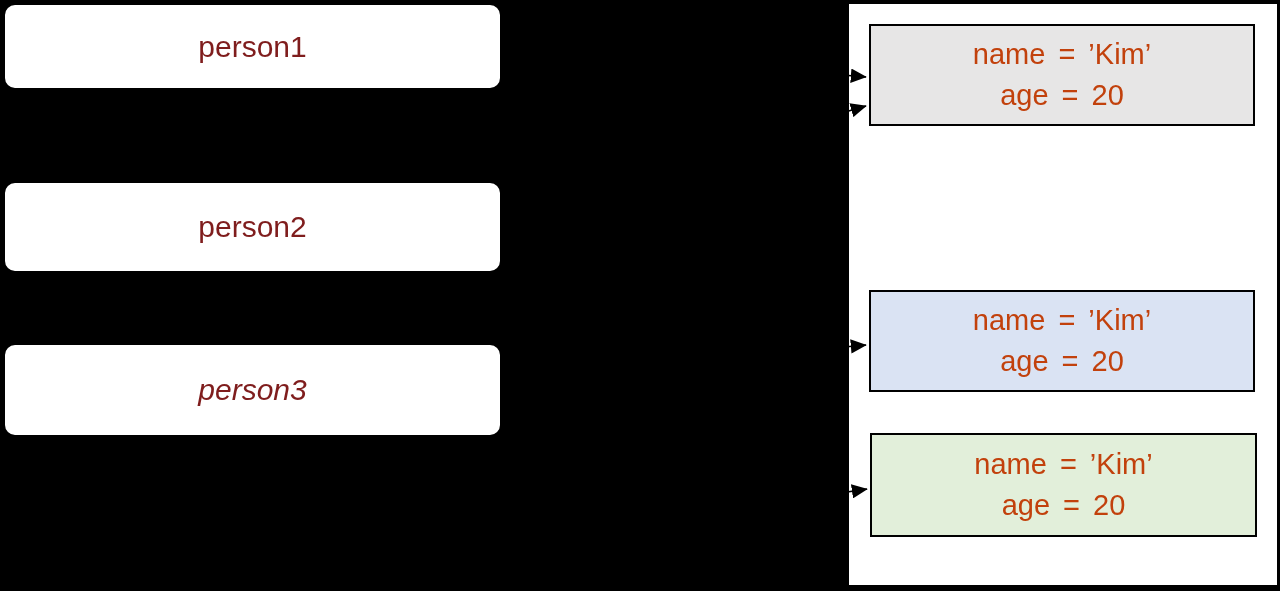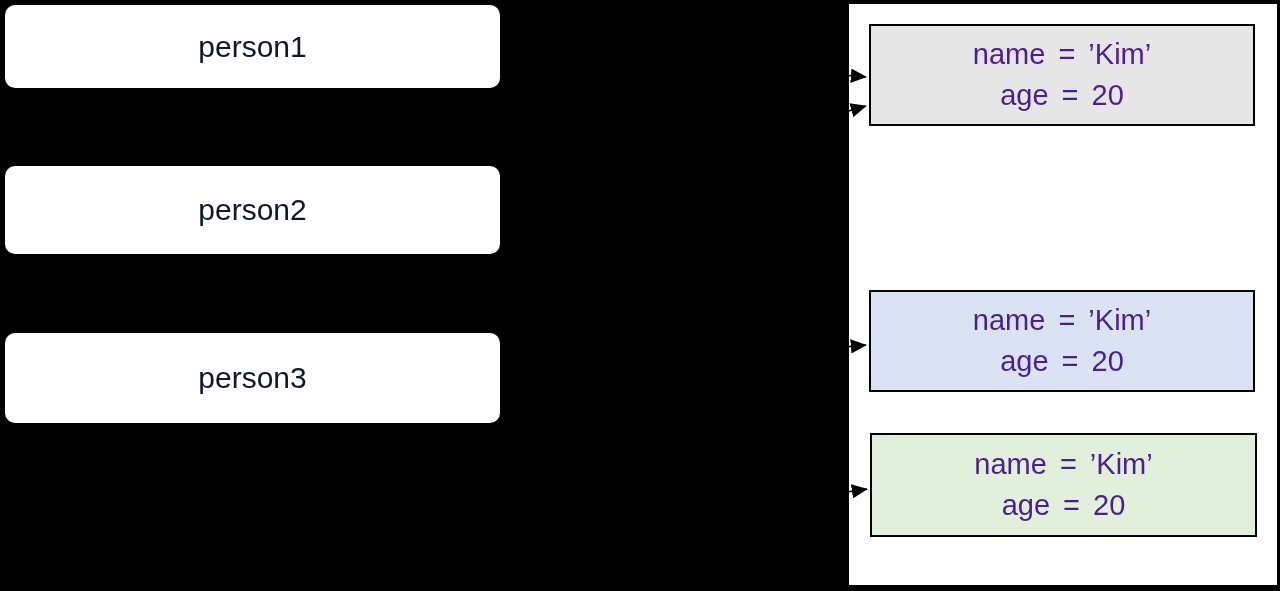--- a/index.html
+++ b/index.html
@@ -21,25 +21,25 @@
     left: 3px;
     width: 499px;
     background: #ffffff;
     border: 2px solid #000000;
     border-radius: 12px;
     box-sizing: border-box;
     display: flex;
     align-items: center;
     justify-content: center;
     font-size: 30px;
-    color: #0f172a;
+    color: #7f1d1d;
   }
   .var-box.v1 { top: 3px;   height: 87px; }
-  .var-box.v2 { top: 164px; height: 92px; text-align: right; }
-  .var-box.v3 { top: 331px; height: 94px; }
+  .var-box.v2 { top: 181px; height: 92px; text-align: right; }
+  .var-box.v3 { top: 343px; height: 94px; font-style: italic; }
   .var-box.v4 { top: 497px; height: 93px; }
 
   
   .object-panel {
     position: absolute;
     left: 849px;
     top: 4px;
     width: 428px;
     height: 581px;
     background: #ffffff;
@@ -49,21 +49,21 @@
   .obj-box {
     position: absolute;
     border: 2px solid #000000;
     box-sizing: border-box;
     display: flex;
     flex-direction: column;
     align-items: center;
     justify-content: center;
     font-size: 29px;
     line-height: 1.42;
-    color: #4c1d95;
+    color: #c2410c;
     text-align: center;
     word-spacing: 5px;
   }
   .obj-box.o1 { left: 869px; top: 24px;  width: 386px; height: 102px; }
   .obj-box.o2 { left: 869px; top: 290px; width: 386px; height: 102px; }
   .obj-box.o3 { left: 870px; top: 433px; width: 387px; height: 104px; }
 
   
   .arrow-layer {
     position: absolute;

